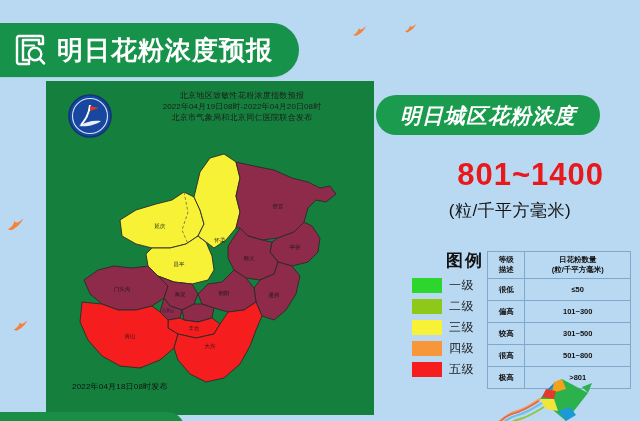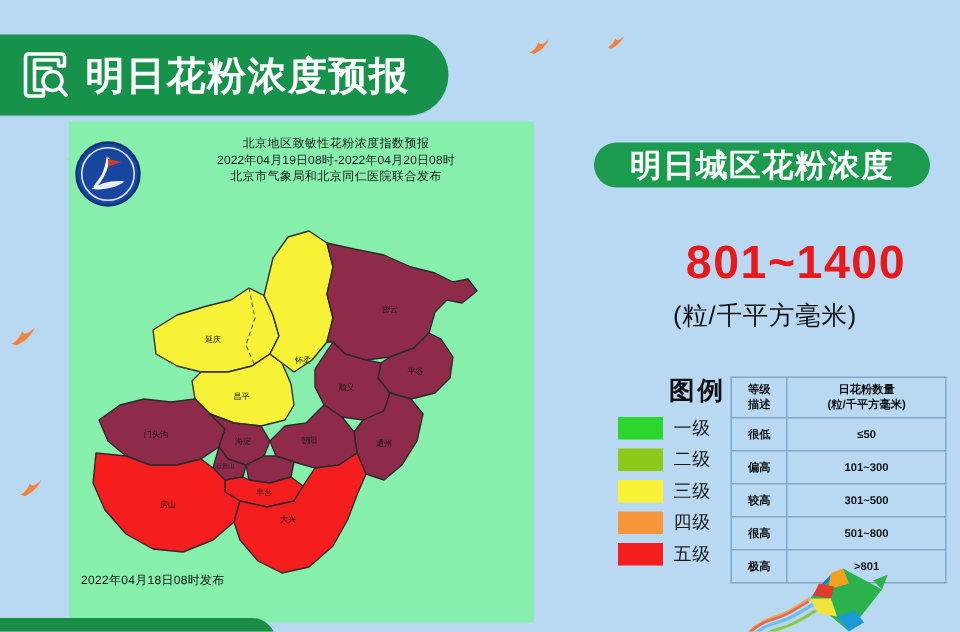--- a/index.html
+++ b/index.html
@@ -35,21 +35,22 @@
   .bottom-bar{
     position:absolute;left:-14px;bottom:-6px;
     width:198px;height:34px;background:#1a8d47;
     border-radius:0 16px 16px 0;
   }
 
   
   .map-card{
     position:absolute;left:46px;top:62px;
     width:310px;height:334px;
-    background:#86efac;
+    background:#15803d;
+    padding-left:18px;
   }
   .map-head{
     position:relative;padding:9px 0 0 0;height:62px;
   }
   .emblem{
     position:absolute;left:4px;top:13px;width:44px;height:44px;
   }
   .map-titles{
     margin-left:52px;margin-right:6px;
     text-align:center;color:#1c1c1c;
@@ -60,24 +61,24 @@
 
   .map-wrap{position:relative;width:310px;height:248px;}
   .map-wrap svg{display:block;}
   .map-issue{
     position:absolute;left:8px;bottom:8px;
     font-size:8px;color:#111;letter-spacing:.2px;
   }
 
   
   .conc-pill{
-    position:absolute;left:396px;top:76px;
-    width:224px;height:30px;
+    position:absolute;left:376px;top:76px;
+    width:224px;height:40px;
     background:#1a9b4d;border-radius:20px;
-    display:flex;align-items:center;justify-content:center;
+    display:flex;align-items:center;justify-content:center;font-style:italic;
   }
   .conc-pill span{
     color:#fff;font-size:21px;font-weight:bold;letter-spacing:1px;line-height:1;
   }
   .conc-value{
     position:absolute;left:380px;top:138px;width:224px;
     text-align:right;color:#e8181b;
     font-size:31px;font-weight:bold;letter-spacing:1px;
     font-family:Liberation Sans, sans-serif;
   }

